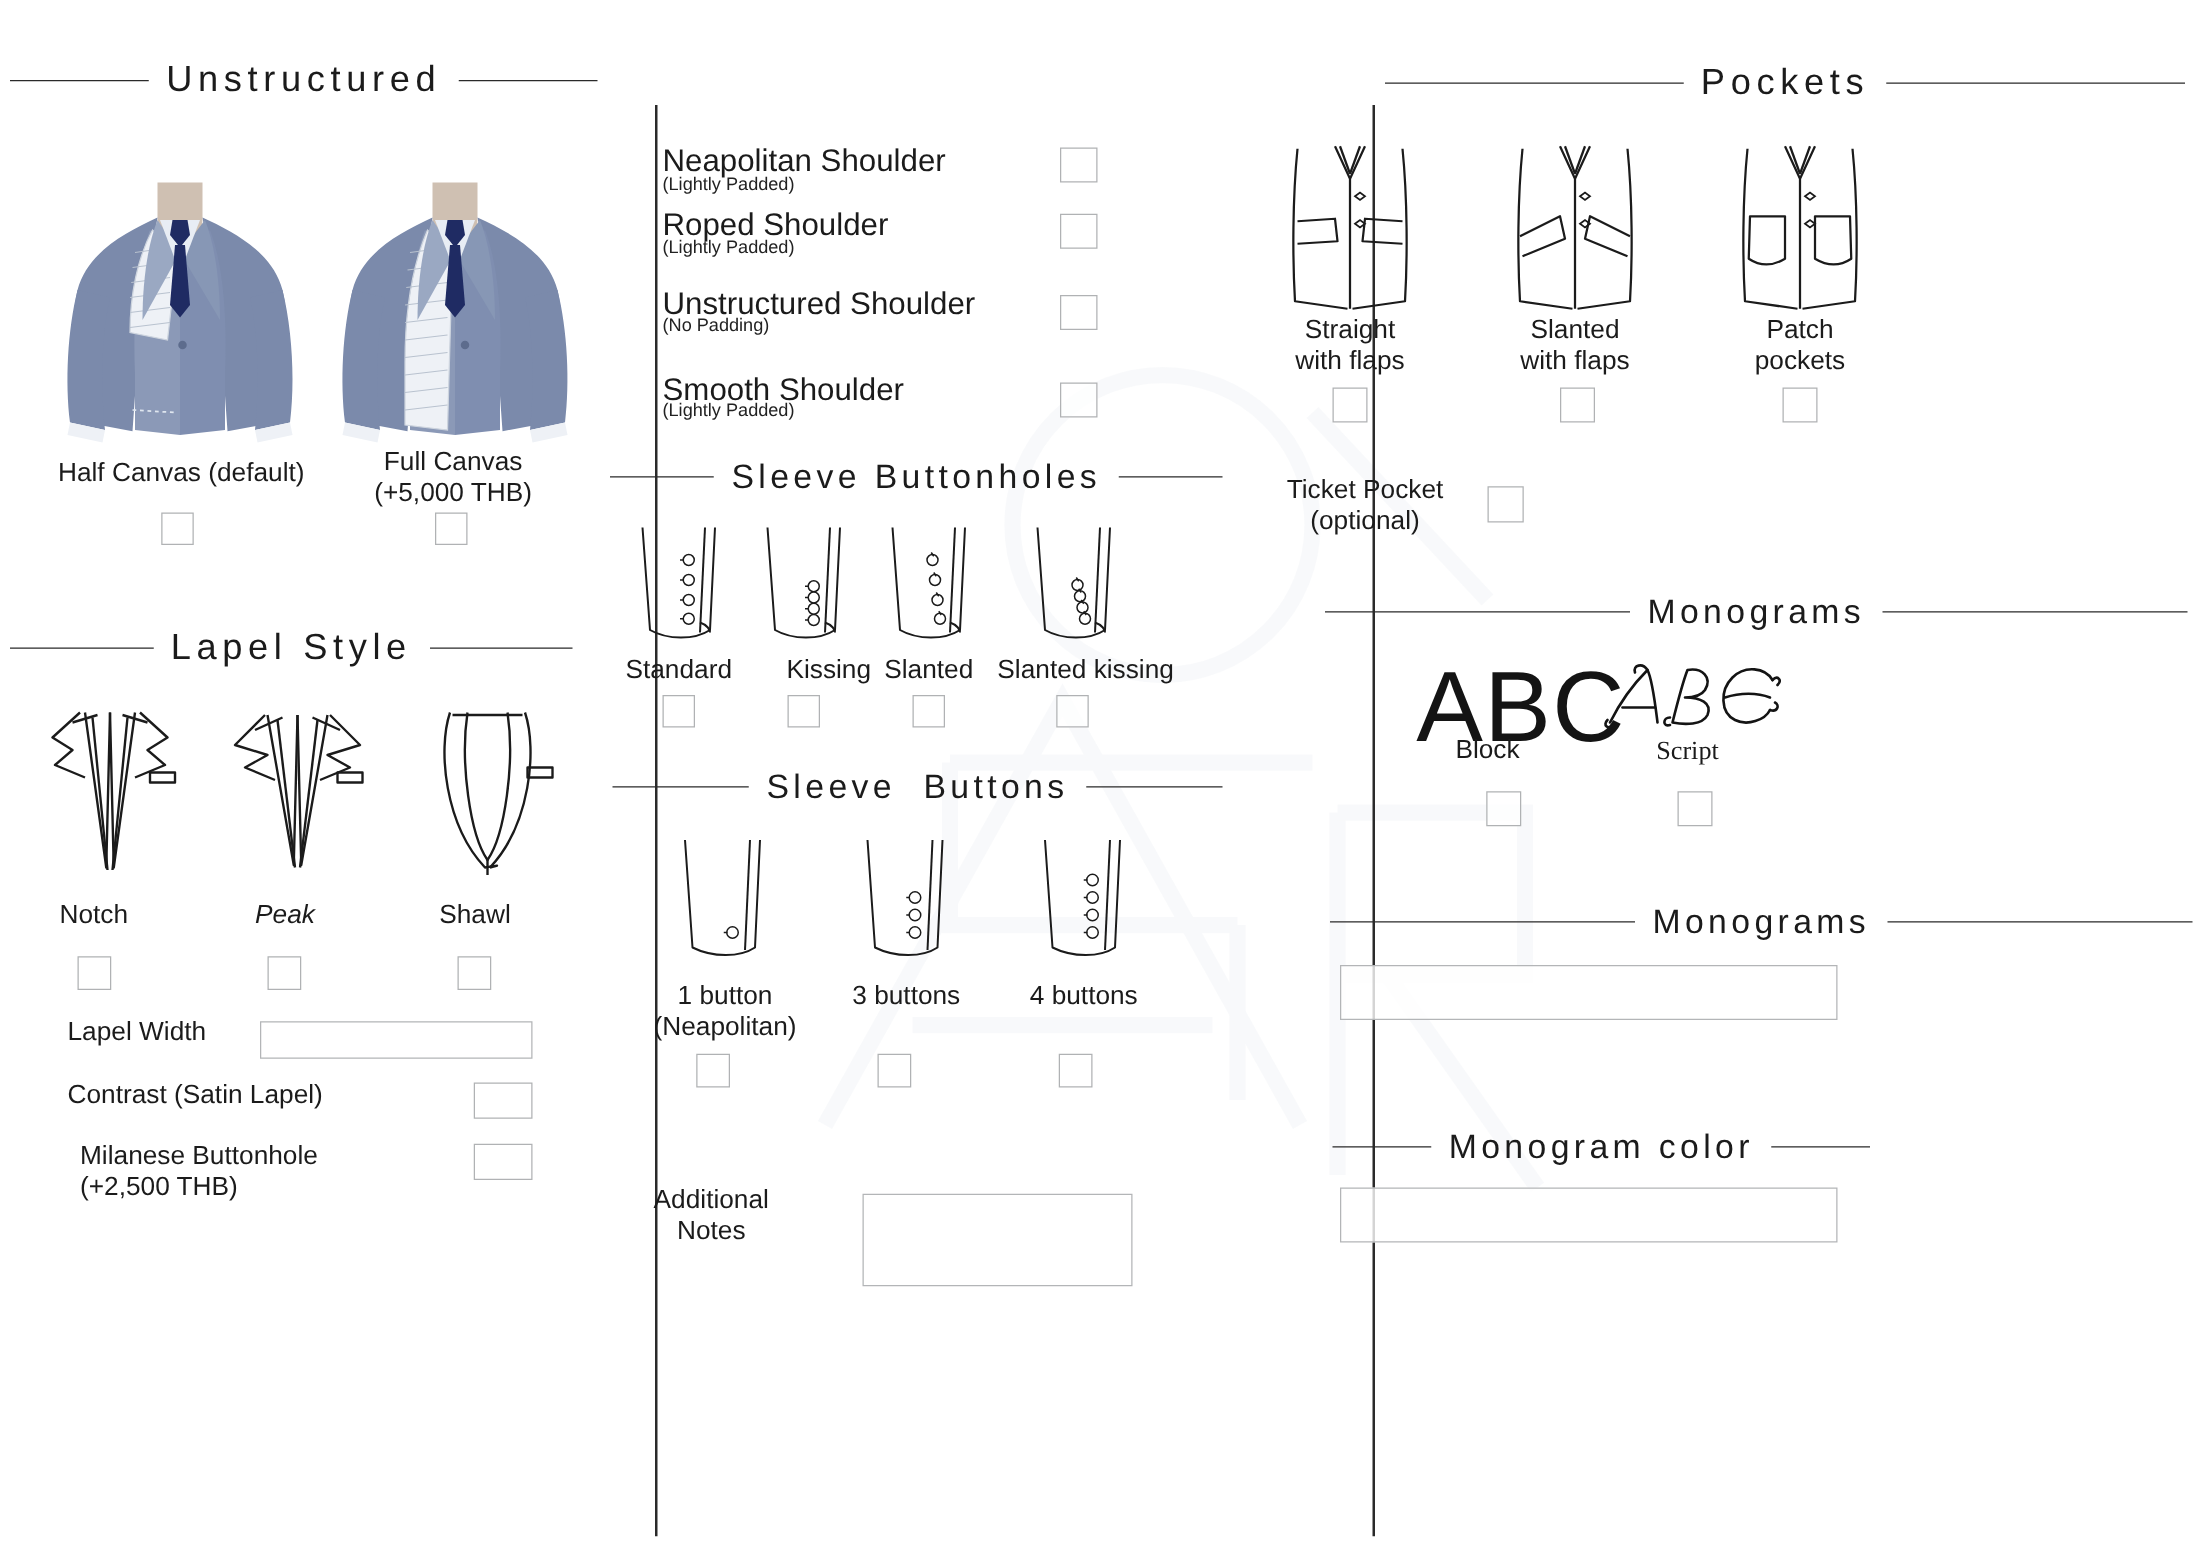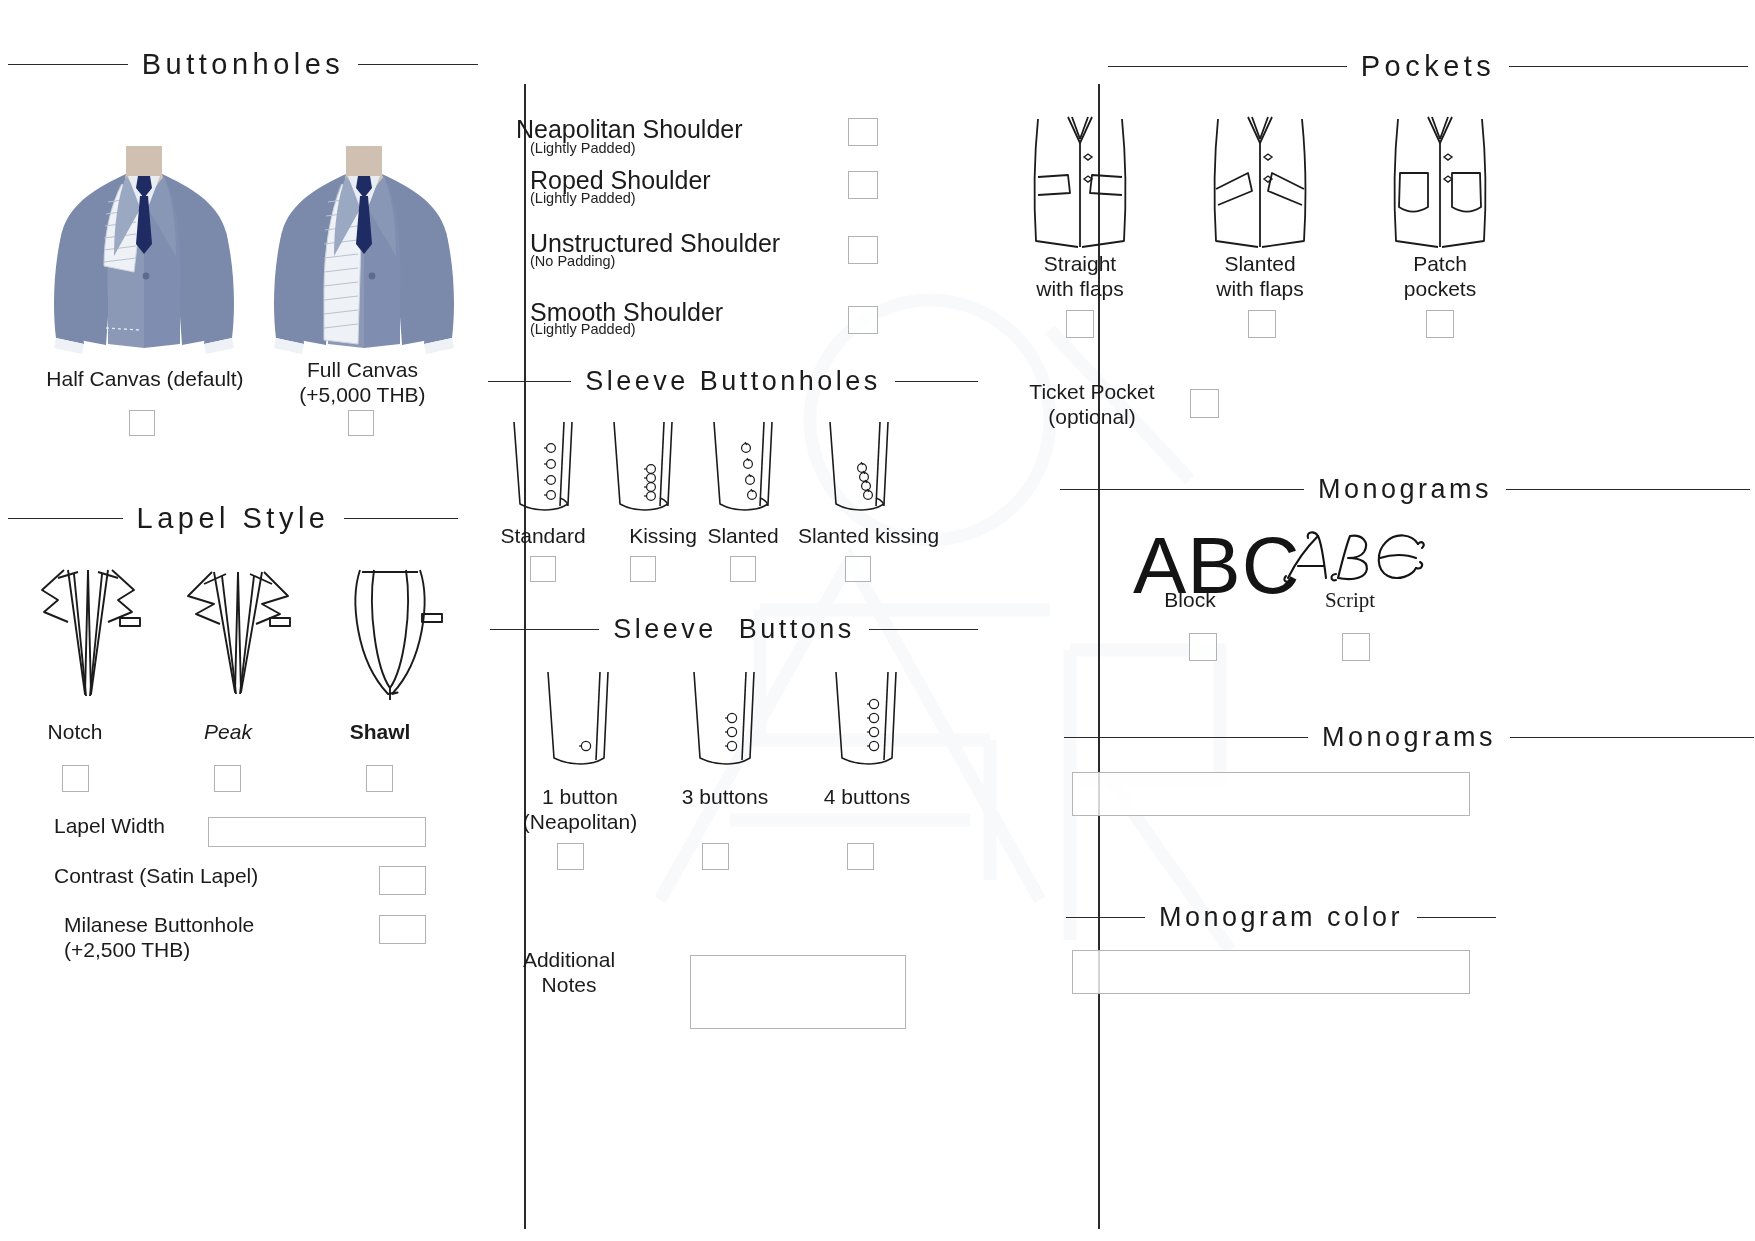--- a/index.html
+++ b/index.html
@@ -125,21 +125,21 @@
         <path d="M680 600 L800 770"></path>
       </g>
     </svg>
   </div>
 
   <div class="vrule v1"></div>
   <div class="vrule v2"></div>
 
   <div class="sechead" style="left:8px; top:48px; width:470px;">
     <span class="line"></span>
-    <span class="ttl">Buttonholes</span>
+    <span class="ttl">Unstructured</span>
     <span class="line"></span>
   </div>
 
   <div class="fig" style="left:48px; top:140px; width:192px; height:215px;">
     <svg viewBox="0 0 192 215">
 
       <path d="M78 6 h36 v30 c0 10 -6 14 -18 14 s-18 -4 -18 -14 z" fill="#cfc0b2"></path>
 
       <path d="M78 34 C52 46 22 62 14 92 C8 120 8 160 10 196 L58 205 L64 120 Z" fill="#7b8aab"></path>
 
@@ -266,35 +266,35 @@
       <g fill="none" stroke="#1b1b1b" stroke-width="1.9" stroke-linejoin="round">
         <path d="M30 10 C20 40 26 100 58 134 C70 132 70 132 62 134"></path>
         <path d="M90 10 C100 40 94 100 62 134"></path>
         <path d="M44 10 C38 50 46 108 60 128 C74 108 82 50 76 10"></path>
         <path d="M60 128 L60 140"></path>
         <path d="M32 12 L88 12"></path>
         <rect x="92" y="54" width="20" height="8"></rect>
       </g>
     </svg>
   </div>
-  <div class="lbl center" style="left:315px; top:720px; width:130px;font-weight:bold;">Shawl</div>
+  <div class="lbl center" style="left:315px; top:720px; width:130px;">Shawl</div>
   <div class="cbx" style="left:366px; top:765px; width:27px; height:27px;"></div>
 
   <div class="lbl" style="left:54px; top:814px;">Lapel Width</div>
   <input class="fld" style="left: 208px; top: 817px; width: 218px; height: 30px; padding: 0px 8px; font-size: 17px;" placeholder="">
 
   <div class="lbl" style="left:54px; top:864px;">Contrast (Satin Lapel)</div>
   <div class="cbx" style="left:379px; top:866px; width:47px; height:29px;"></div>
 
   <div class="lbl" style="left:64px; top:913px;">Milanese Buttonhole
 (+2,500 THB)</div>
   <div class="cbx" style="left:379px; top:915px; width:47px; height:29px;"></div>
 
 
-  <div class="lbl big" style="left:516px; top:115px;">Neapolitan Shoulder</div>
+  <div class="lbl big" style="left:530px; top:115px;">Neapolitan Shoulder</div>
   <div class="lbl sub" style="left:530px; top:140px;">(Lightly Padded)</div>
   <div class="cbx" style="left:848px; top:118px; width:30px; height:28px;"></div>
 
   <div class="lbl big" style="left:530px; top:166px;">Roped Shoulder</div>
   <div class="lbl sub" style="left:530px; top:190px;">(Lightly Padded)</div>
   <div class="cbx" style="left:848px; top:171px; width:30px; height:28px;"></div>
 
   <div class="lbl big" style="left:530px; top:229px;">Unstructured Shoulder</div>
   <div class="lbl sub" style="left:530px; top:253px;">(No Padding)</div>
   <div class="cbx" style="left:848px; top:236px; width:30px; height:28px;"></div>

